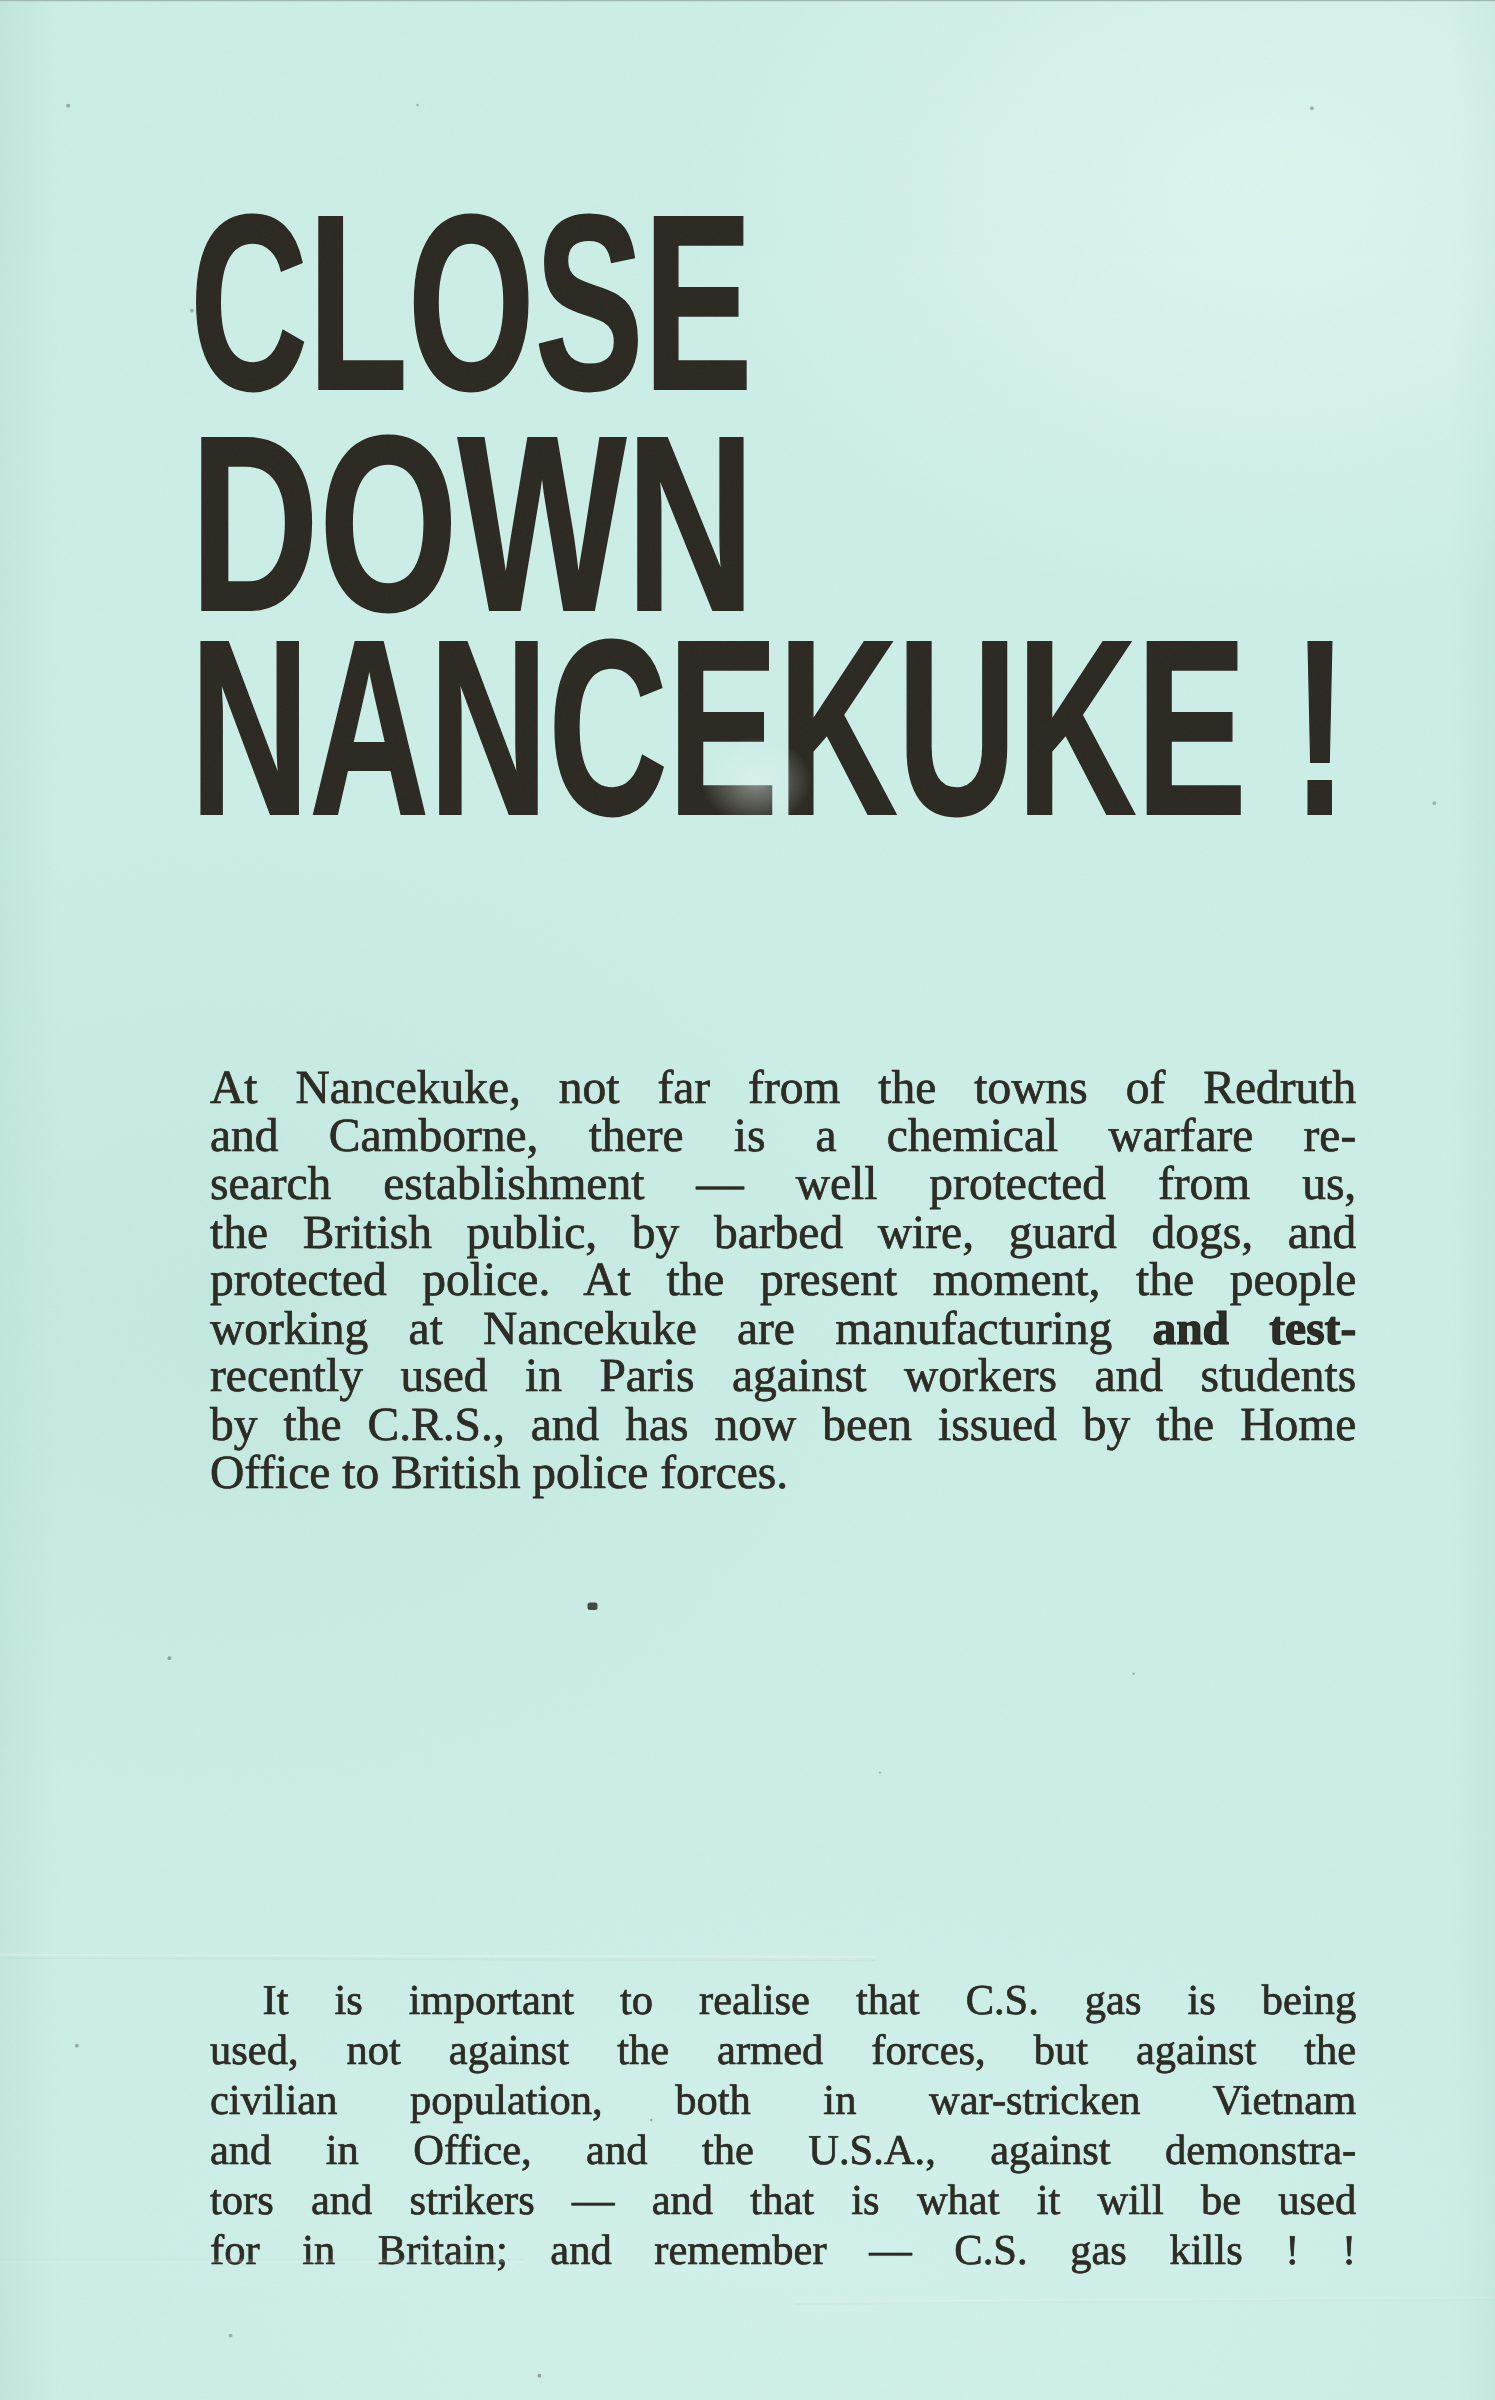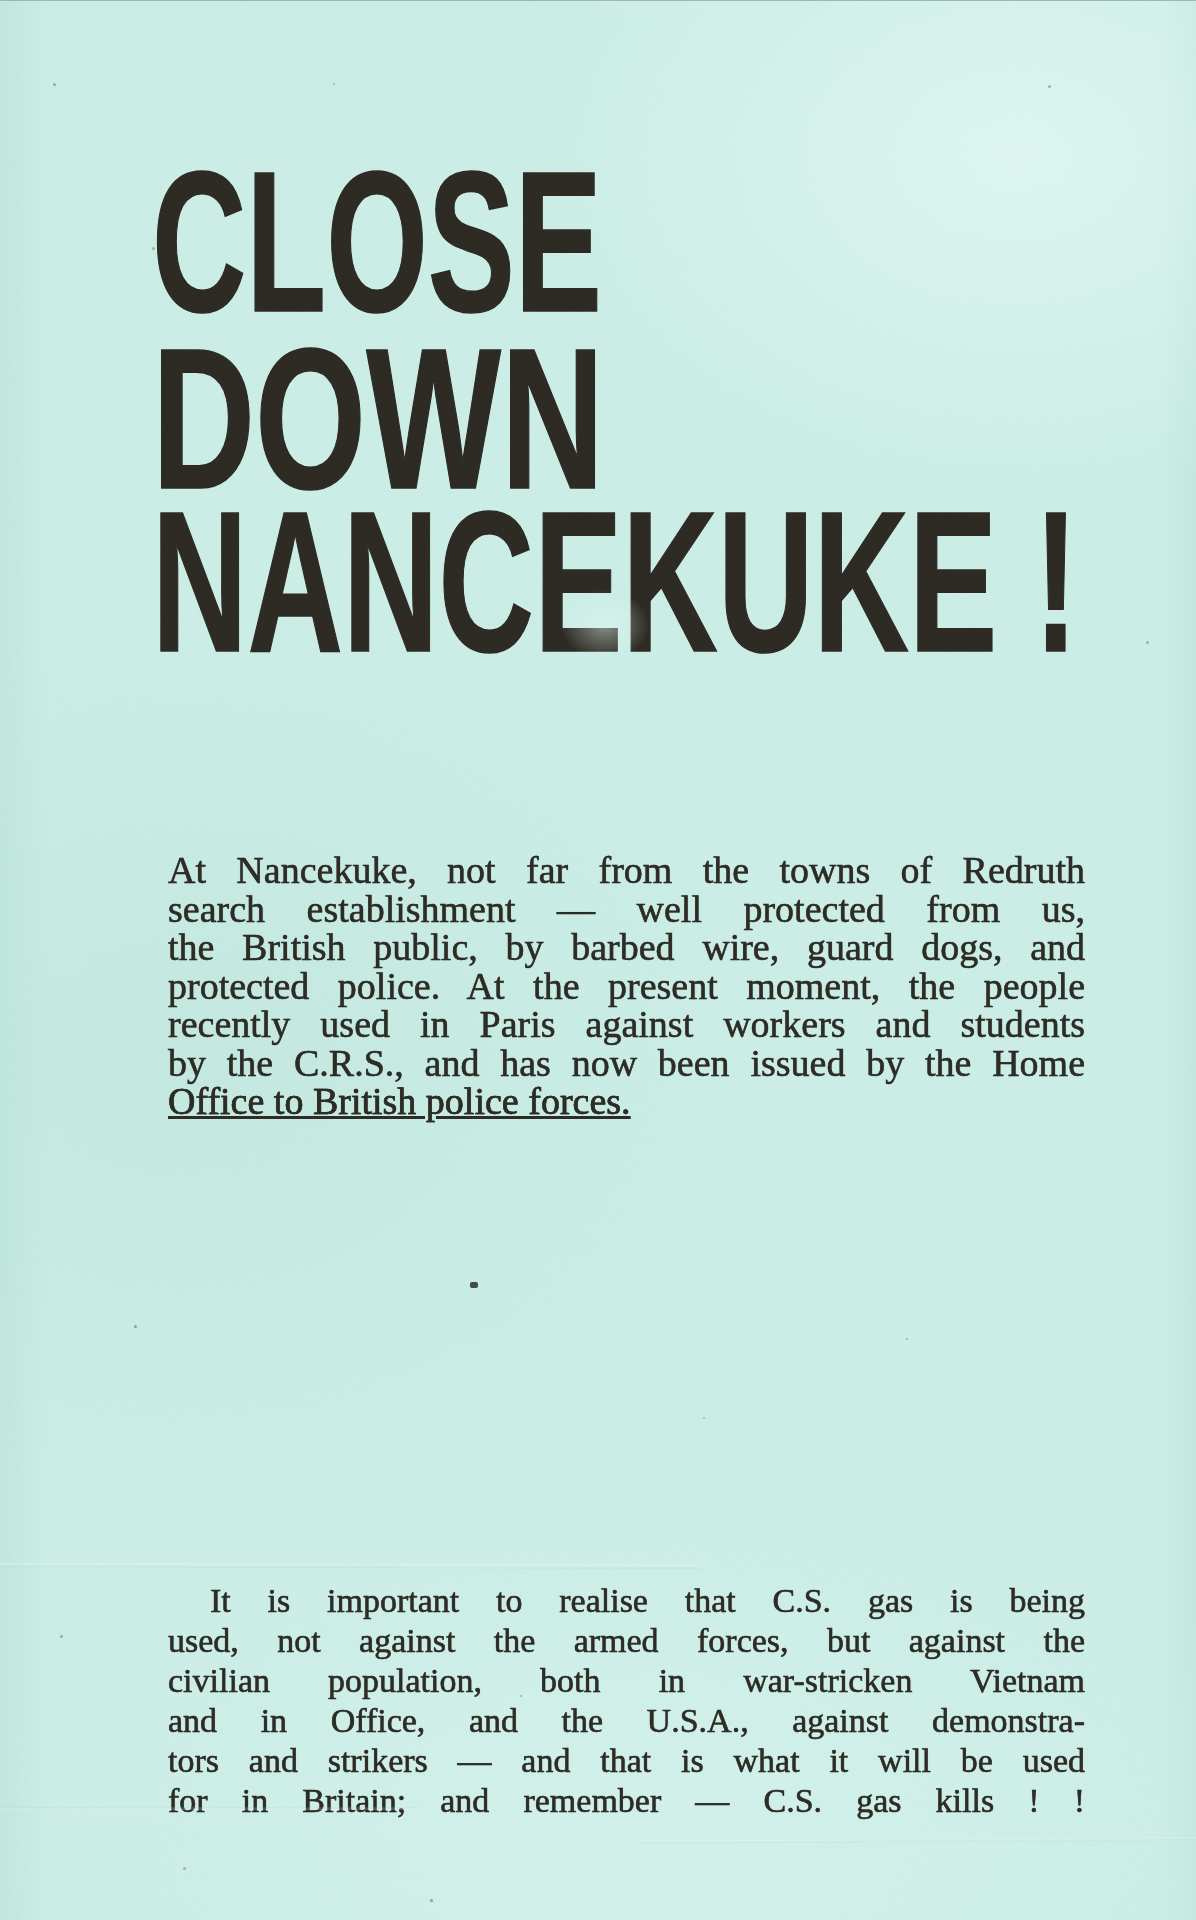--- a/index.html
+++ b/index.html
@@ -33,21 +33,21 @@
     position: absolute;
     left: 168px;
     width: 917px;
     color: #2a2922;
     -webkit-text-stroke: 0.45px #2a2922;
     text-shadow: 0 0 0.7px rgba(42,41,34,0.65);
   }
   .para1 { top: 850px;  font-size: 38px; line-height: 38.5px; }
   .para2 { top: 1580px; font-size: 34px; line-height: 40px; }
   .ln { text-align: justify; text-align-last: justify; }
-  .ln.last { text-align: left; text-align-last: left; text-decoration: underline; }
+  .ln.last { text-align: left; text-align-last: left; }
   .ln.indent { text-indent: 42px; }
   .hv { font-weight: 700; -webkit-text-stroke: 0.9px #24231c; }
   
   .speck { position: absolute; background: #2c2b24; border-radius: 50%; }
   .smudge {
     position: absolute; left: 560px; top: 588px; width: 90px; height: 72px;
     background: radial-gradient(ellipse at center, rgba(225,245,240,0.5), rgba(225,245,240,0) 70%);
   }
   .crease { position: absolute; pointer-events: none; }
   .crease1 {
@@ -75,23 +75,25 @@
   <svg class="title-svg" width="1196" height="720" aria-hidden="false">
     <text x="152" y="310" textLength="450" lengthAdjust="spacingAndGlyphs">CLOSE</text>
     <text x="152" y="487" textLength="452" lengthAdjust="spacingAndGlyphs">DOWN</text>
     <text x="152" y="650" textLength="926" lengthAdjust="spacingAndGlyphs">NANCEKUKE !</text>
   </svg>
 
   <div class="smudge"></div>
 
   <div class="para para1">
     <div class="ln">At Nancekuke, not far from the towns of Redruth</div>
+    <div class="ln">and Camborne, there is a chemical warfare re-</div>
     <div class="ln">search establishment — well protected from us,</div>
     <div class="ln">the British public, by barbed wire, guard dogs, and</div>
     <div class="ln">protected police. At the present moment, the people</div>
+    <div class="ln"><span>working at Nancekuke are manufacturing </span><b class="hv">and test-</b></div>
     <div class="ln">recently used in Paris against workers and students</div>
     <div class="ln">by the C.R.S., and has now been issued by the Home</div>
     <div class="ln last">Office to British police forces.</div>
   </div>
 
   <div class="para para2">
     <div class="ln indent">It is important to realise that C.S. gas is being</div>
     <div class="ln">used, not against the armed forces, but against the</div>
     <div class="ln">civilian population, both in war-stricken Vietnam</div>
     <div class="ln">and in Office, and the U.S.A., against demonstra-</div>

